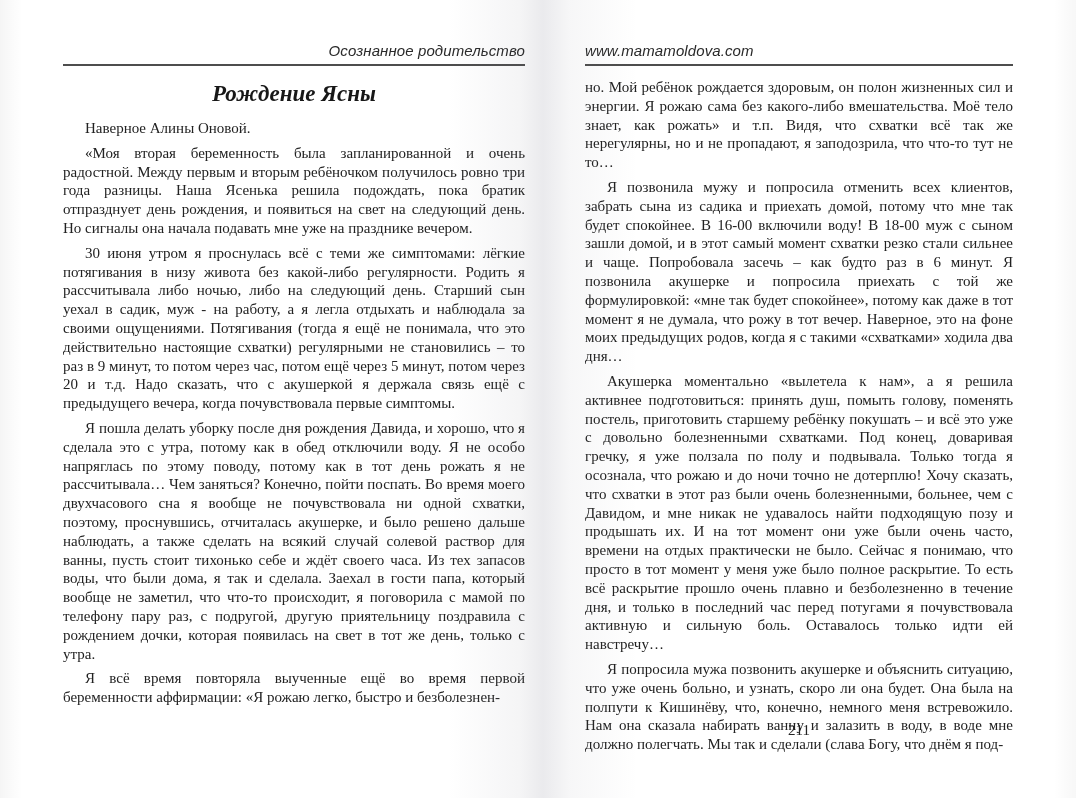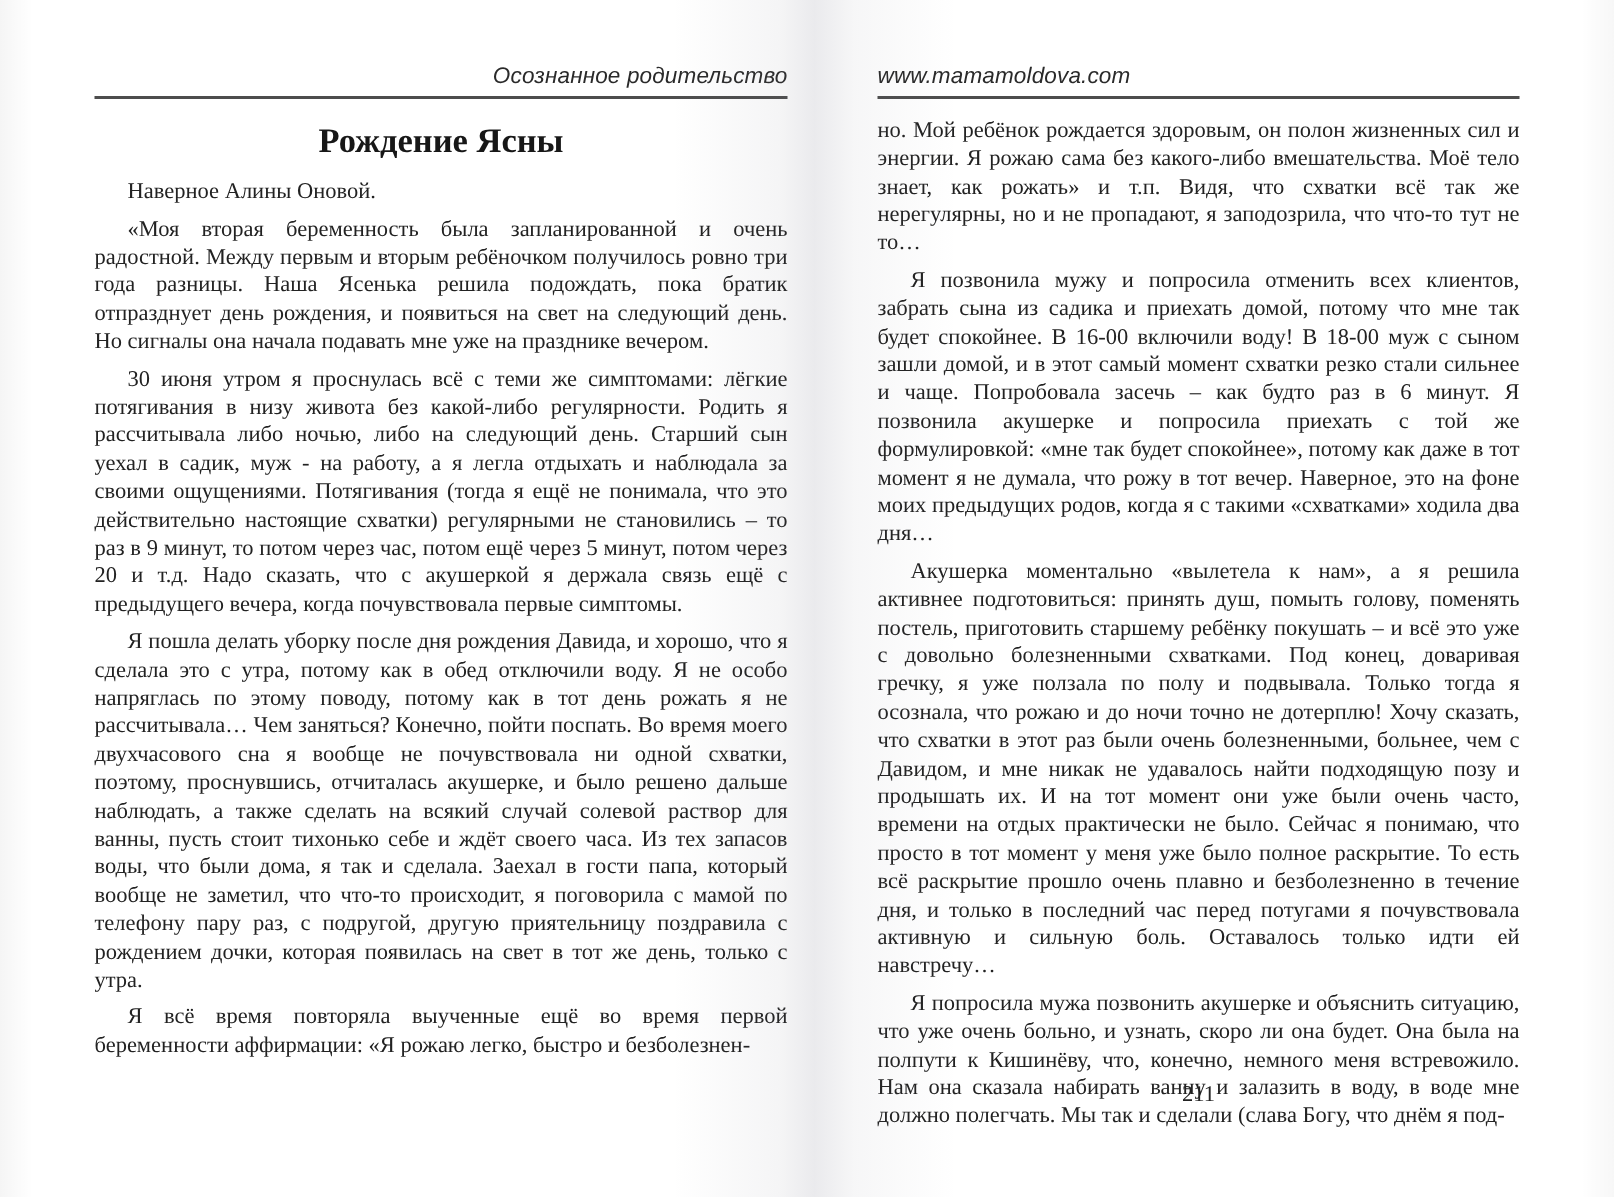--- a/index.html
+++ b/index.html
@@ -60,20 +60,21 @@
     padding-bottom: 5px;
     border-bottom: 2px solid #4d4d4d;
     letter-spacing: 0.1px;
   }
   .running-head.align-right { text-align: right; }
   .running-head.align-left  { text-align: left; }
 
   .chapter-title {
     text-align: center;
     font-weight: bold;
+    font-style: italic;
     font-size: 23px;
     color: #171717;
     margin: 15px 0 11px 0;
   }
 
   .body-text { margin-top: 12px; }
   .body-text p {
     margin: 0 0 6px 0;
     text-indent: 22px;
     text-align: justify;

